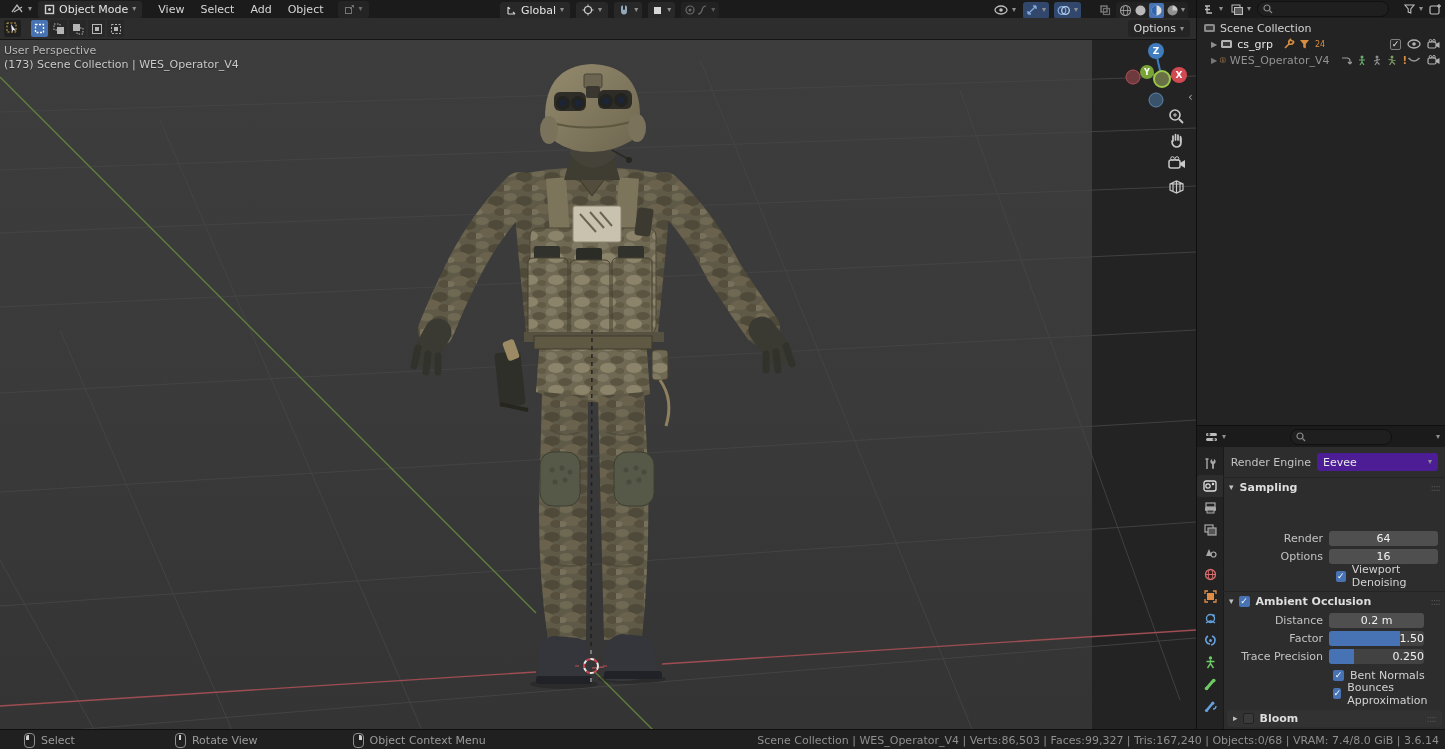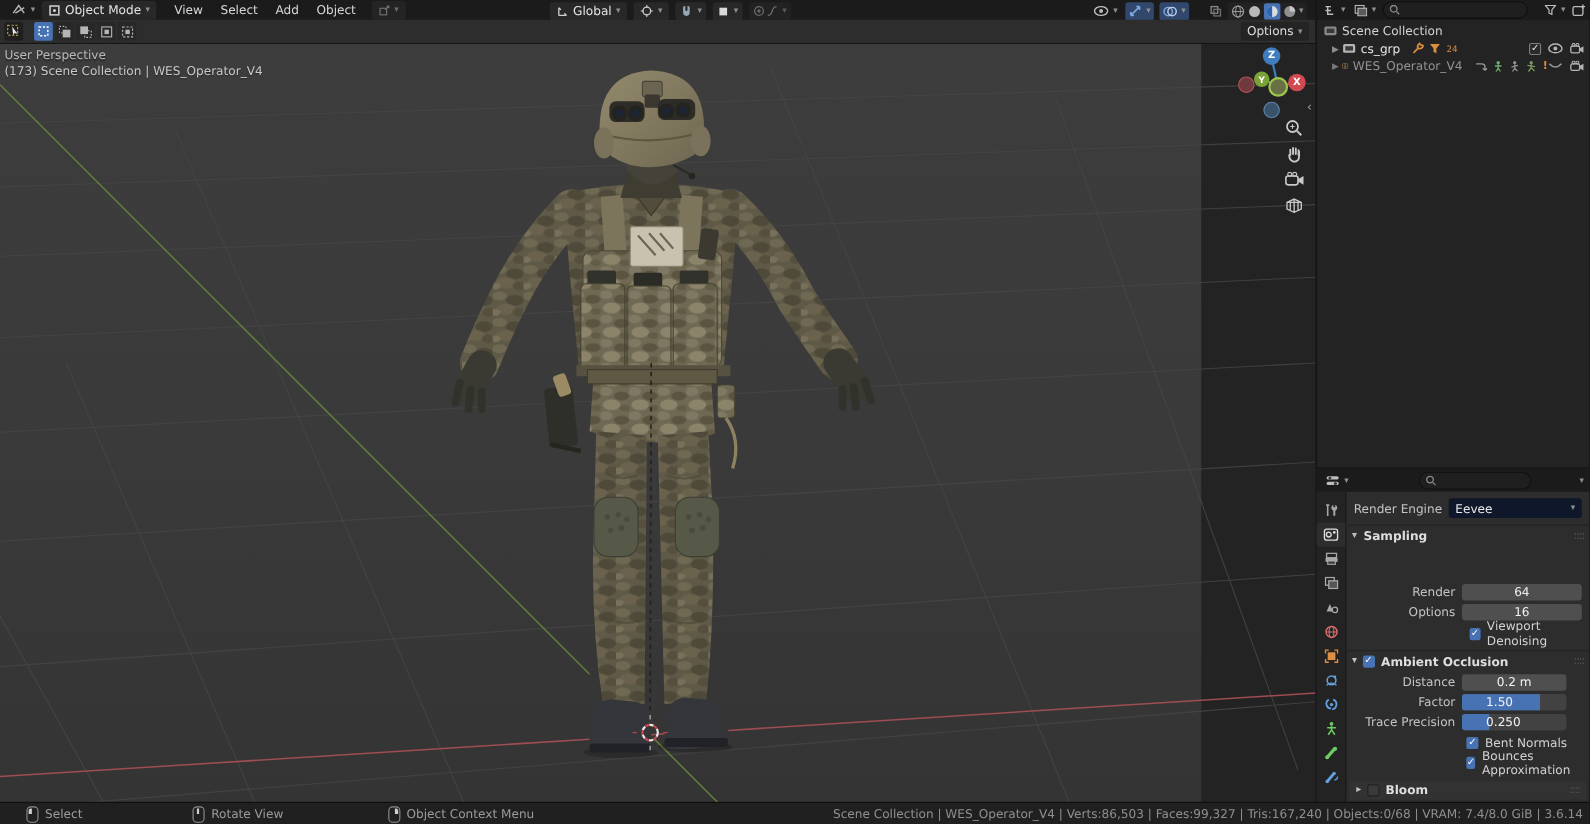--- a/index.html
+++ b/index.html
@@ -34,21 +34,21 @@
   .cbx.off{background:#3a3a3a;border:1px solid #222;box-sizing:border-box;}
   
   #properties{background:#2d2d2d;border-left:1px solid #0f0f0f;border-top:1px solid #0f0f0f;}
   #prop-tabs{background:#232323;border-right:1px solid #1a1a1a;}
   .ptab{width:26px;height:22px;display:flex;align-items:center;justify-content:center;}
   .ptab.active{background:#2d2d2d;border-radius:3px 0 0 3px;}
   .plabel{color:#c3c3c3;text-align:right;}
   .pfield{background:#4f4f4f;border-radius:3px;color:#f1f1f1;text-align:center;height:15px;line-height:15px;}
   .pslider{position:relative;background:#424242;border-radius:3px;height:15px;overflow:hidden;}
   .pslider .fill{position:absolute;left:0;top:0;bottom:0;background:#4772b3;}
-  .pslider .val{position:absolute;left:0;right:0;text-align:left;color:#f1f1f1;line-height:15px;margin-left:22px;}
+  .pslider .val{position:absolute;left:0;right:0;text-align:right;color:#f1f1f1;line-height:15px;margin-left:22px;}
   .ptitle{color:#dedede;font-weight:bold;}
   .grip{color:#555;letter-spacing:-1px;font-size:10px;}
   .subpanel{background:#323232;border-radius:3px;display:flex;align-items:center;height:17px;padding:0 6px;}
   
   #statusbar{background:#202020;border-top:1px solid #0f0f0f;display:flex;align-items:center;color:#9b9b9b;}
   .mouse{width:9px;height:13px;border:1px solid #8f8f8f;border-radius:4px;position:relative;margin-right:6px;}
   .mouse .seg{position:absolute;background:#cfcfcf;}
   svg{display:block;}
 </style>
 </head>
@@ -628,21 +628,21 @@
             <path d="M9,9 Q12,9 12,6" fill="none" stroke="#64a0dd" stroke-width="1.3"></path>
           </svg>
       </div>
     </div>
 
     <div class="abs" style="left:26px;top:21px;width:223px;height:283px;overflow:hidden;">
 
 
       <div class="row" style="height:22px;margin-top:4px;">
         <span class="plabel" style="width:88px;">Render Engine</span>
-        <div class="pill" style="flex:1;margin:0 8px 0 6px;background:#0f172a;height:16px;justify-content:space-between;">
+        <div class="pill" style="flex:1;margin:0 8px 0 6px;background:#4c1d95;height:16px;justify-content:space-between;">
           <span style="color:#e8e8e8;">Eevee</span>
             <span class="chev">▾</span>
         </div>
       </div>
       <div style="height:1px;background:#242424;margin-top:4px;"></div>
 
       <div class="row" style="height:18px;padding:0 6px;">
         <span class="chev" style="font-size:9px;color:#c0c0c0;">▾</span>
         <span class="ptitle" style="margin-left:6px;">Sampling</span>
         <span class="grip" style="margin-left:auto;">::::</span>

